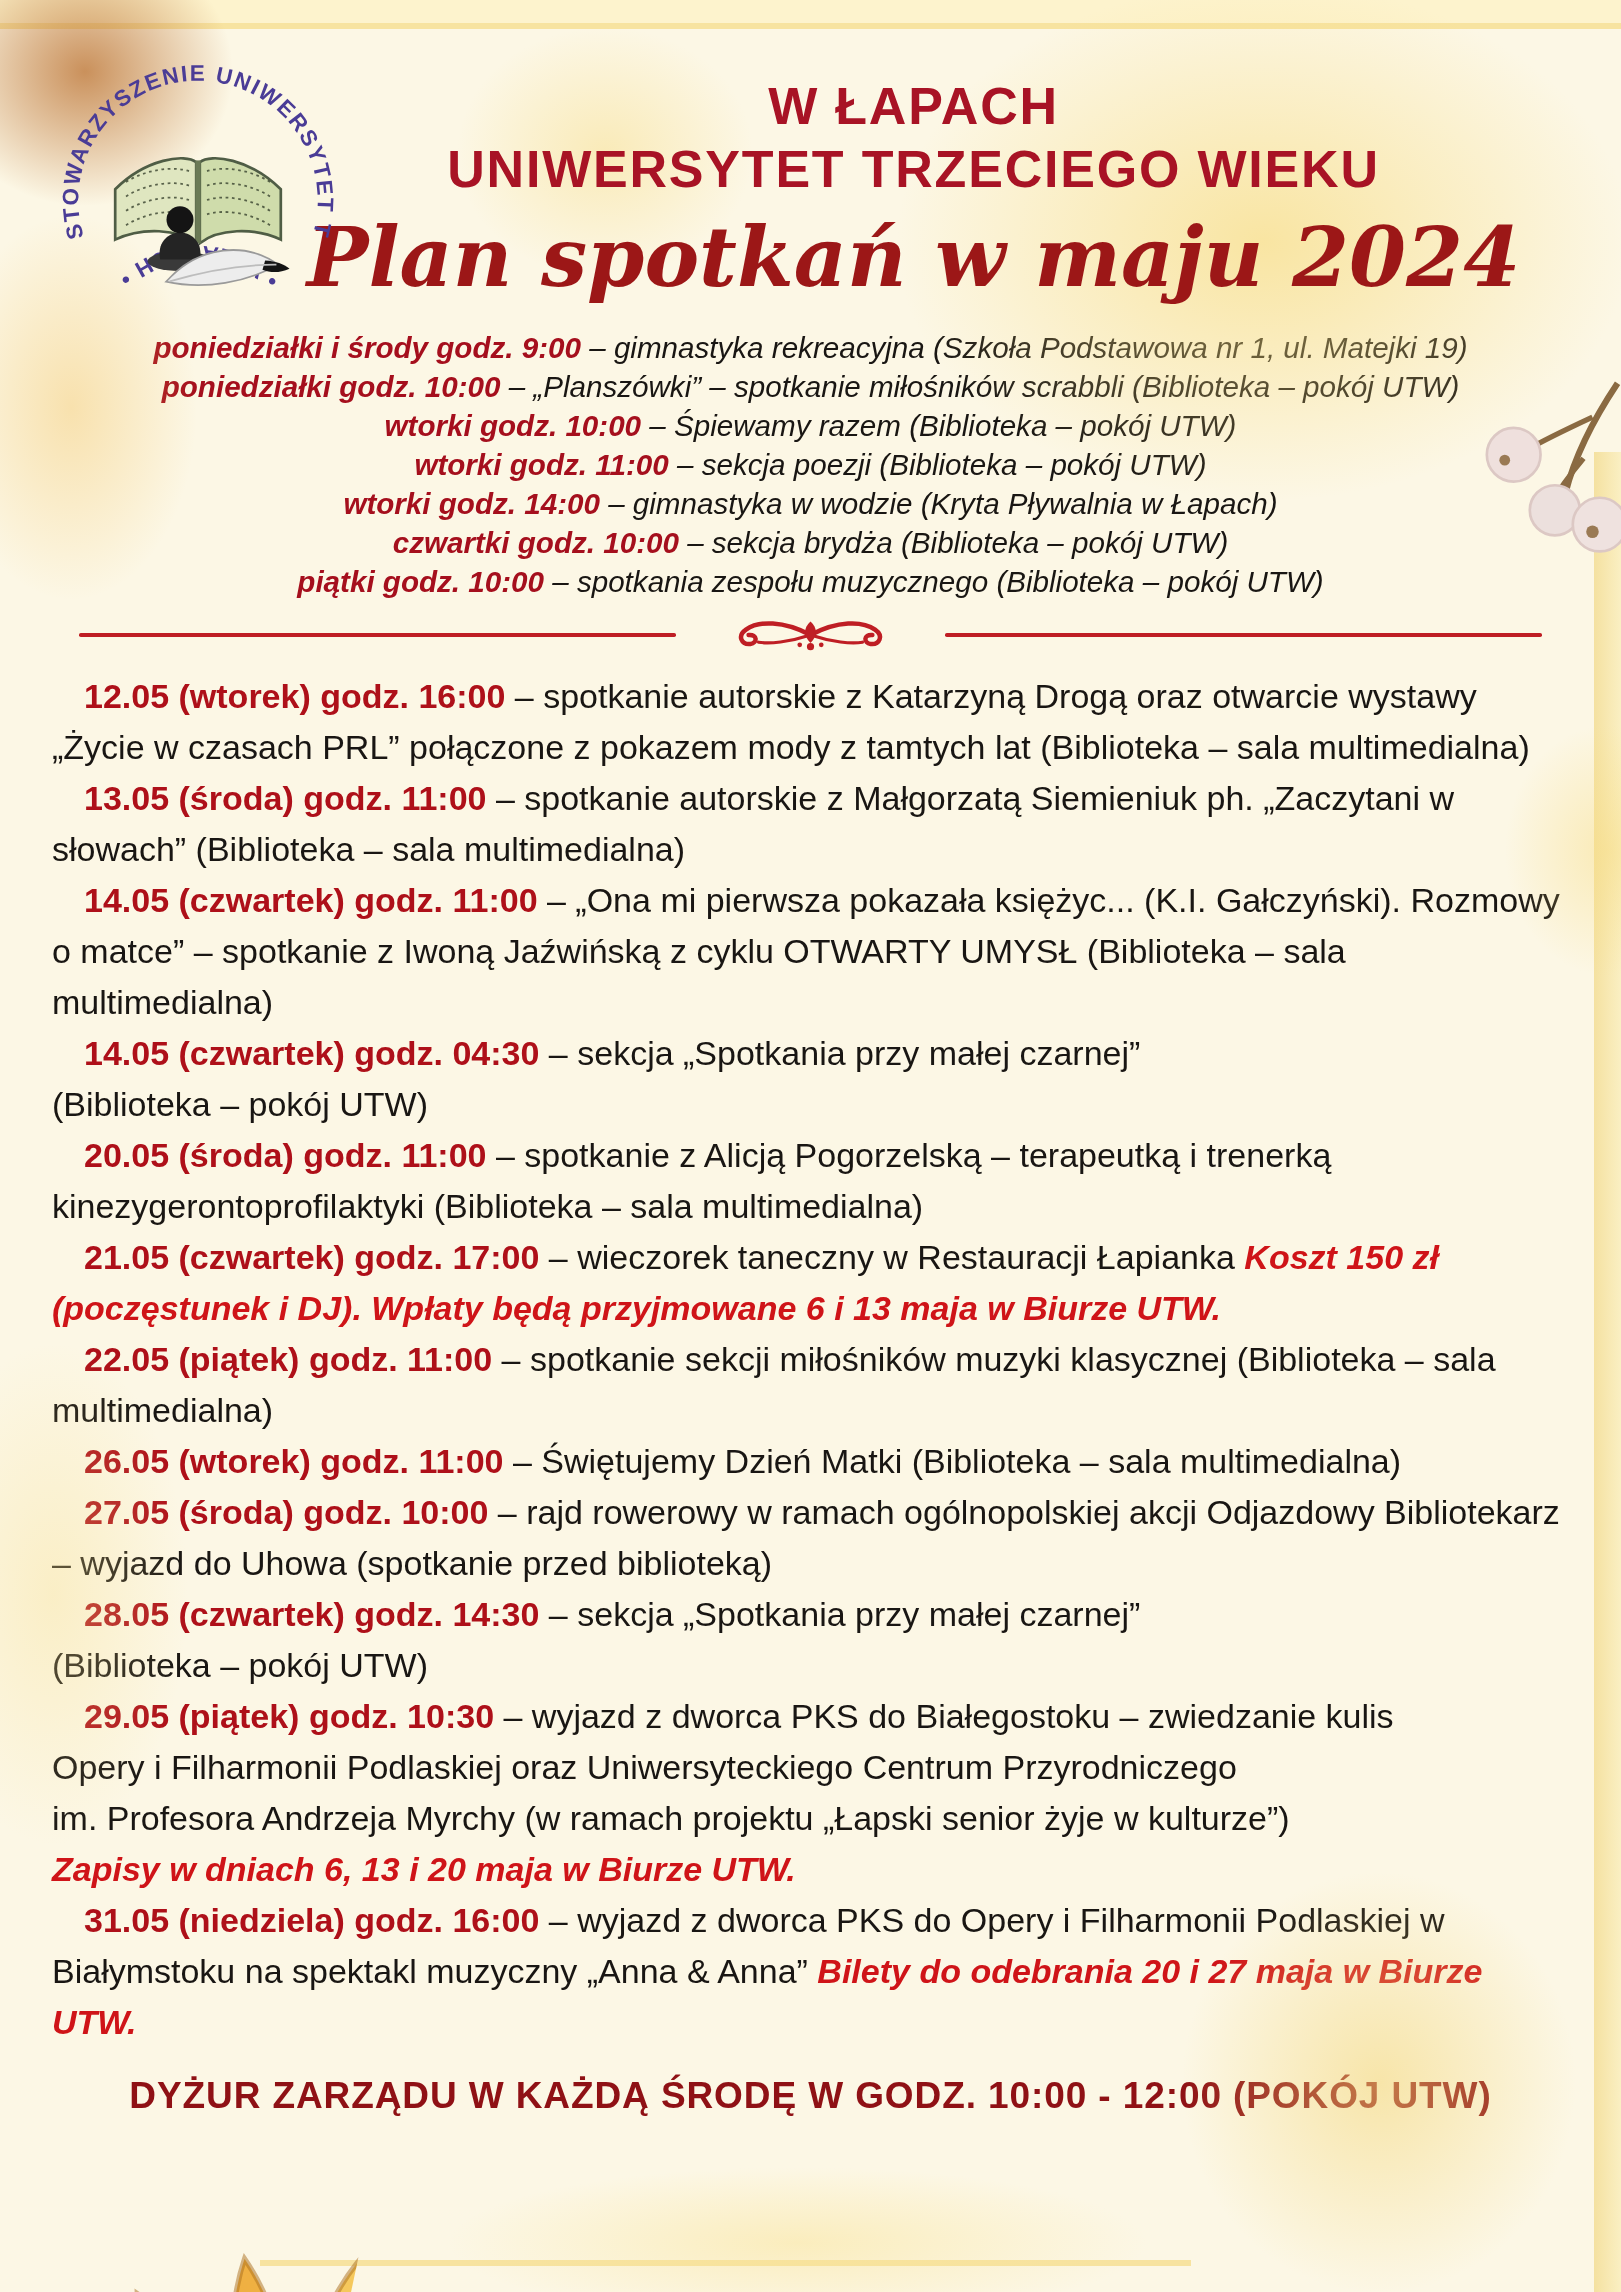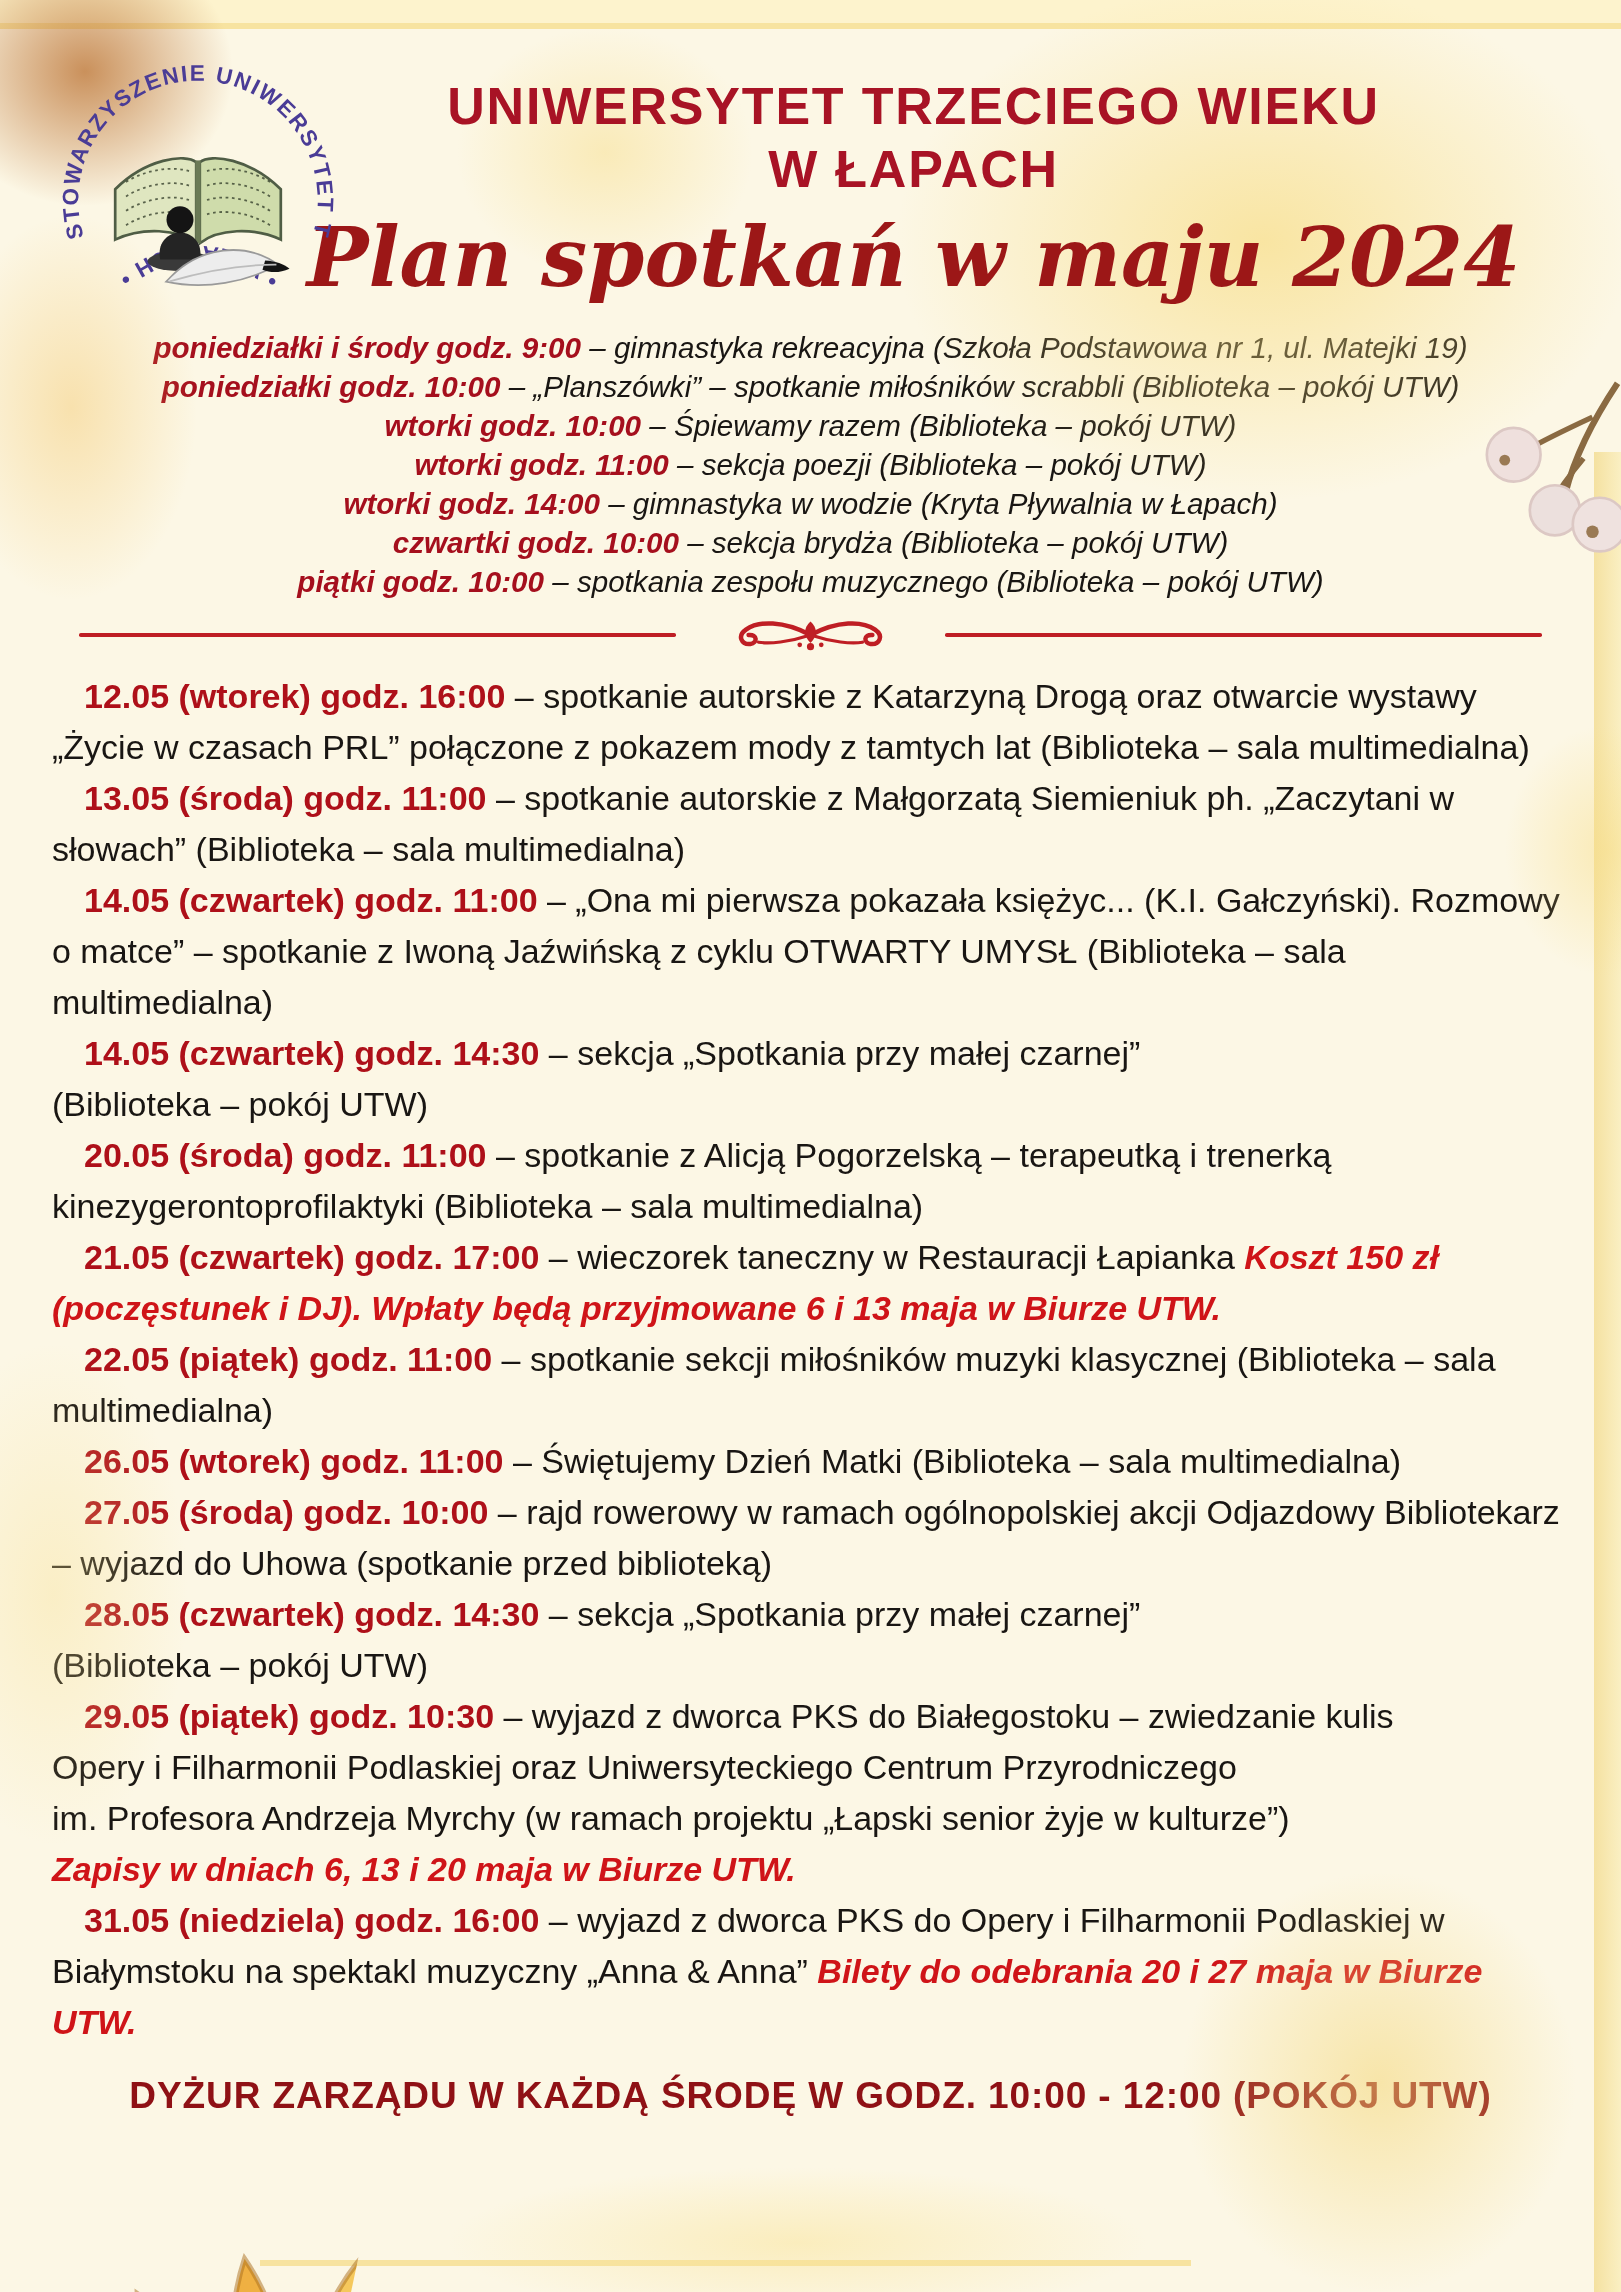--- a/index.html
+++ b/index.html
@@ -184,22 +184,22 @@
         <path d="M-22,28 C-26,8 -12,-2 0,-2 C12,-2 26,8 22,28 Z" fill="#242424"></path>
         <circle cx="0" cy="-16" r="15" fill="#141414"></circle>
       </g>
       <g transform="translate(160,236) rotate(-6)">
         <path d="M-28,22 C14,-16 66,-12 98,16 C62,32 14,36 -28,22 Z" fill="#ededed" stroke="#9a9a9a" stroke-width="2"></path>
         <path d="M84,10 C96,12 104,16 110,22 C98,26 88,24 80,20 Z" fill="#141414"></path>
         <path d="M-24,22 C20,14 60,12 96,16" stroke="#bdbdbd" stroke-width="2" fill="none"></path>
       </g>
     </svg>
 
+    <h1 class="title">W ŁAPACH</h1>
     <h1 class="title">UNIWERSYTET TRZECIEGO WIEKU</h1>
-    <h1 class="title">W ŁAPACH</h1>
     <div class="subtitle">Plan spotkań w maju 2024</div>
   </header>
 
   <section class="weekly" id="weekly-list">
       <div><span class="wk-prefix">poniedziałki i środy godz. 9:00</span><span> – gimnastyka rekreacyjna (Szkoła Podstawowa nr 1, ul. Matejki 19)</span></div>
       <div><span class="wk-prefix">poniedziałki godz. 10:00</span><span> – „Planszówki” – spotkanie miłośników scrabbli (Biblioteka – pokój UTW)</span></div>
       <div><span class="wk-prefix">wtorki godz. 10:00</span><span> – Śpiewamy razem (Biblioteka – pokój UTW)</span></div>
       <div><span class="wk-prefix">wtorki godz. 11:00</span><span> – sekcja poezji (Biblioteka – pokój UTW)</span></div>
       <div><span class="wk-prefix">wtorki godz. 14:00</span><span> – gimnastyka w wodzie (Kryta Pływalnia w Łapach)</span></div>
       <div><span class="wk-prefix">czwartki godz. 10:00</span><span> – sekcja brydża (Biblioteka – pokój UTW)</span></div>
@@ -220,21 +220,21 @@
       <circle cx="138" cy="31" r="2.6" fill="#bf1e24"></circle>
       <circle cx="162" cy="31" r="2.6" fill="#bf1e24"></circle>
     </svg>
     <div class="rule"></div>
   </div>
 
   <section class="events" id="events-list">
       <p class="event"><span class="ev-date">12.05 (wtorek) godz. 16:00</span><span class="ev-body"> – spotkanie autorskie z Katarzyną Drogą oraz otwarcie wystawy „Życie w czasach PRL” połączone z pokazem mody z tamtych lat (Biblioteka – sala multimedialna)</span></p>
       <p class="event"><span class="ev-date">13.05 (środa) godz. 11:00</span><span class="ev-body"> – spotkanie autorskie z Małgorzatą Siemieniuk ph. „Zaczytani w słowach” (Biblioteka – sala multimedialna)</span></p>
       <p class="event"><span class="ev-date">14.05 (czwartek) godz. 11:00</span><span class="ev-body"> – „Ona mi pierwsza pokazała księżyc... (K.I. Gałczyński). Rozmowy o matce” – spotkanie z Iwoną Jaźwińską z cyklu OTWARTY UMYSŁ (Biblioteka – sala multimedialna)</span></p>
-      <p class="event"><span class="ev-date">14.05 (czwartek) godz. 14:30</span><span class="ev-body"> – sekcja „Spotkania przy małej czarnej”</span><br><span class="ev-body">(Biblioteka – pokój UTW)</span></p>
+      <p class="event"><span class="ev-date">14.05 (czwartek) godz. 04:30</span><span class="ev-body"> – sekcja „Spotkania przy małej czarnej”</span><br><span class="ev-body">(Biblioteka – pokój UTW)</span></p>
       <p class="event"><span class="ev-date">20.05 (środa) godz. 11:00</span><span class="ev-body"> – spotkanie z Alicją Pogorzelską – terapeutką i trenerką kinezygerontoprofilaktyki (Biblioteka – sala multimedialna)</span></p>
       <p class="event"><span class="ev-date">21.05 (czwartek) godz. 17:00</span><span class="ev-body"> – wieczorek taneczny w Restauracji Łapianka </span><span class="ev-note">Koszt 150 zł (poczęstunek i DJ). Wpłaty będą przyjmowane 6 i 13 maja w Biurze UTW.</span></p>
       <p class="event"><span class="ev-date">22.05 (piątek) godz. 11:00</span><span class="ev-body"> – spotkanie sekcji miłośników muzyki klasycznej (Biblioteka – sala multimedialna)</span></p>
       <p class="event"><span class="ev-date">26.05 (wtorek) godz. 11:00</span><span class="ev-body"> – Świętujemy Dzień Matki (Biblioteka – sala multimedialna)</span></p>
       <p class="event"><span class="ev-date">27.05 (środa) godz. 10:00</span><span class="ev-body"> – rajd rowerowy w ramach ogólnopolskiej akcji Odjazdowy Bibliotekarz – wyjazd do Uhowa (spotkanie przed biblioteką)</span></p>
       <p class="event"><span class="ev-date">28.05 (czwartek) godz. 14:30</span><span class="ev-body"> – sekcja „Spotkania przy małej czarnej”</span><br><span class="ev-body">(Biblioteka – pokój UTW)</span></p>
       <p class="event"><span class="ev-date">29.05 (piątek) godz. 10:30</span><span class="ev-body"> – wyjazd z dworca PKS do Białegostoku – zwiedzanie kulis</span><br><span class="ev-body">Opery i Filharmonii Podlaskiej oraz Uniwersyteckiego Centrum Przyrodniczego</span><br><span class="ev-body">im. Profesora Andrzeja Myrchy (w ramach projektu „Łapski senior żyje w kulturze”)</span><br><span class="ev-note">Zapisy w dniach 6, 13 i 20 maja w Biurze UTW.</span></p>
       <p class="event"><span class="ev-date">31.05 (niedziela) godz. 16:00</span><span class="ev-body"> – wyjazd z dworca PKS do Opery i Filharmonii Podlaskiej w Białymstoku na spektakl muzyczny „Anna &amp; Anna” </span><span class="ev-note">Bilety do odebrania 20 i 27 maja w Biurze UTW.</span></p>
     </section>
 

